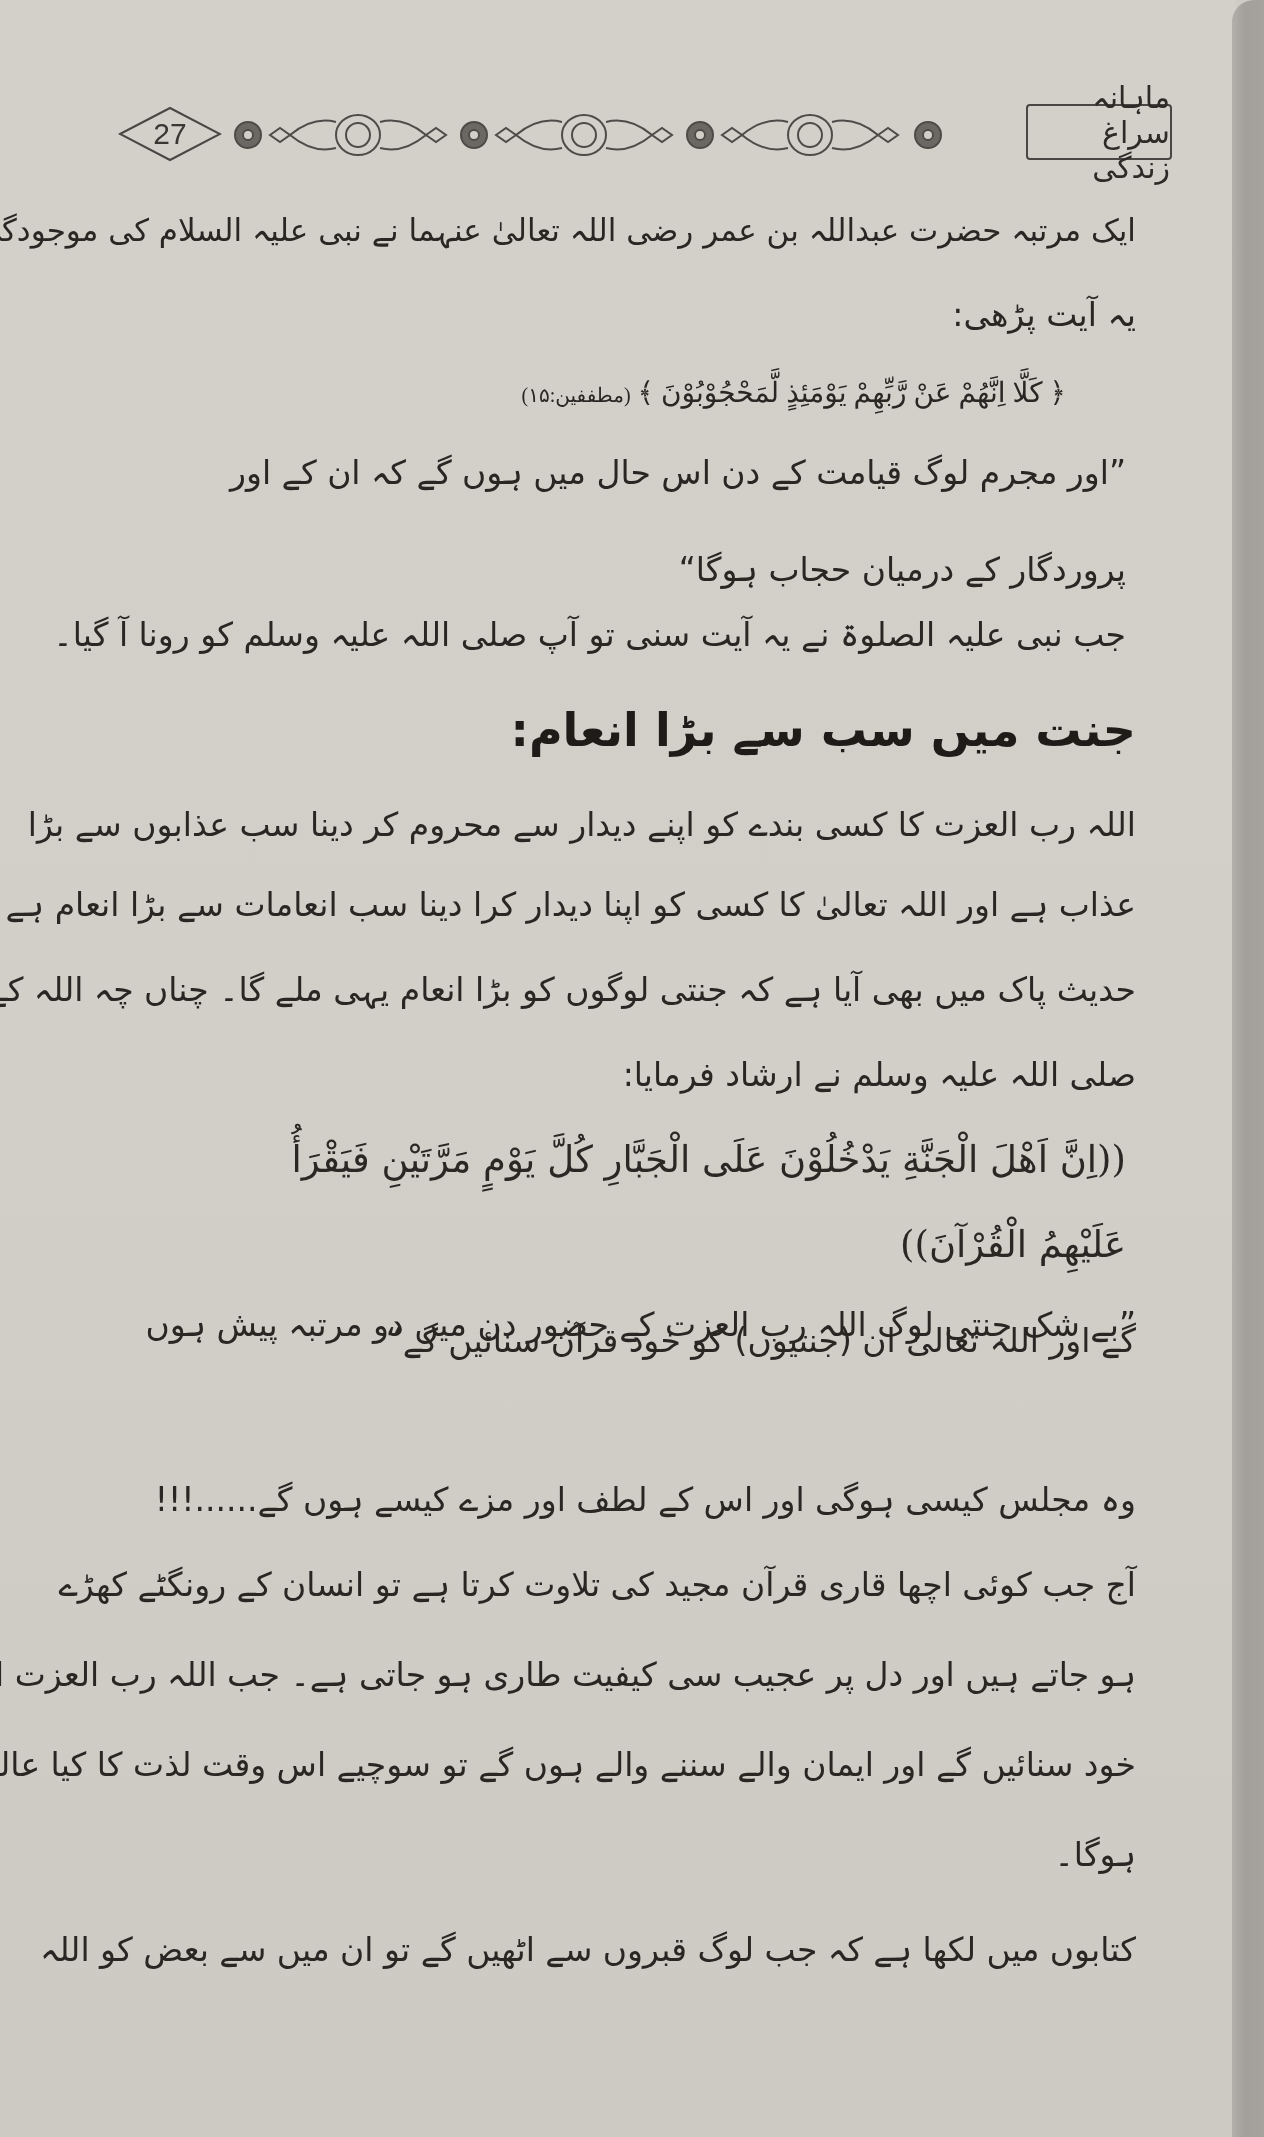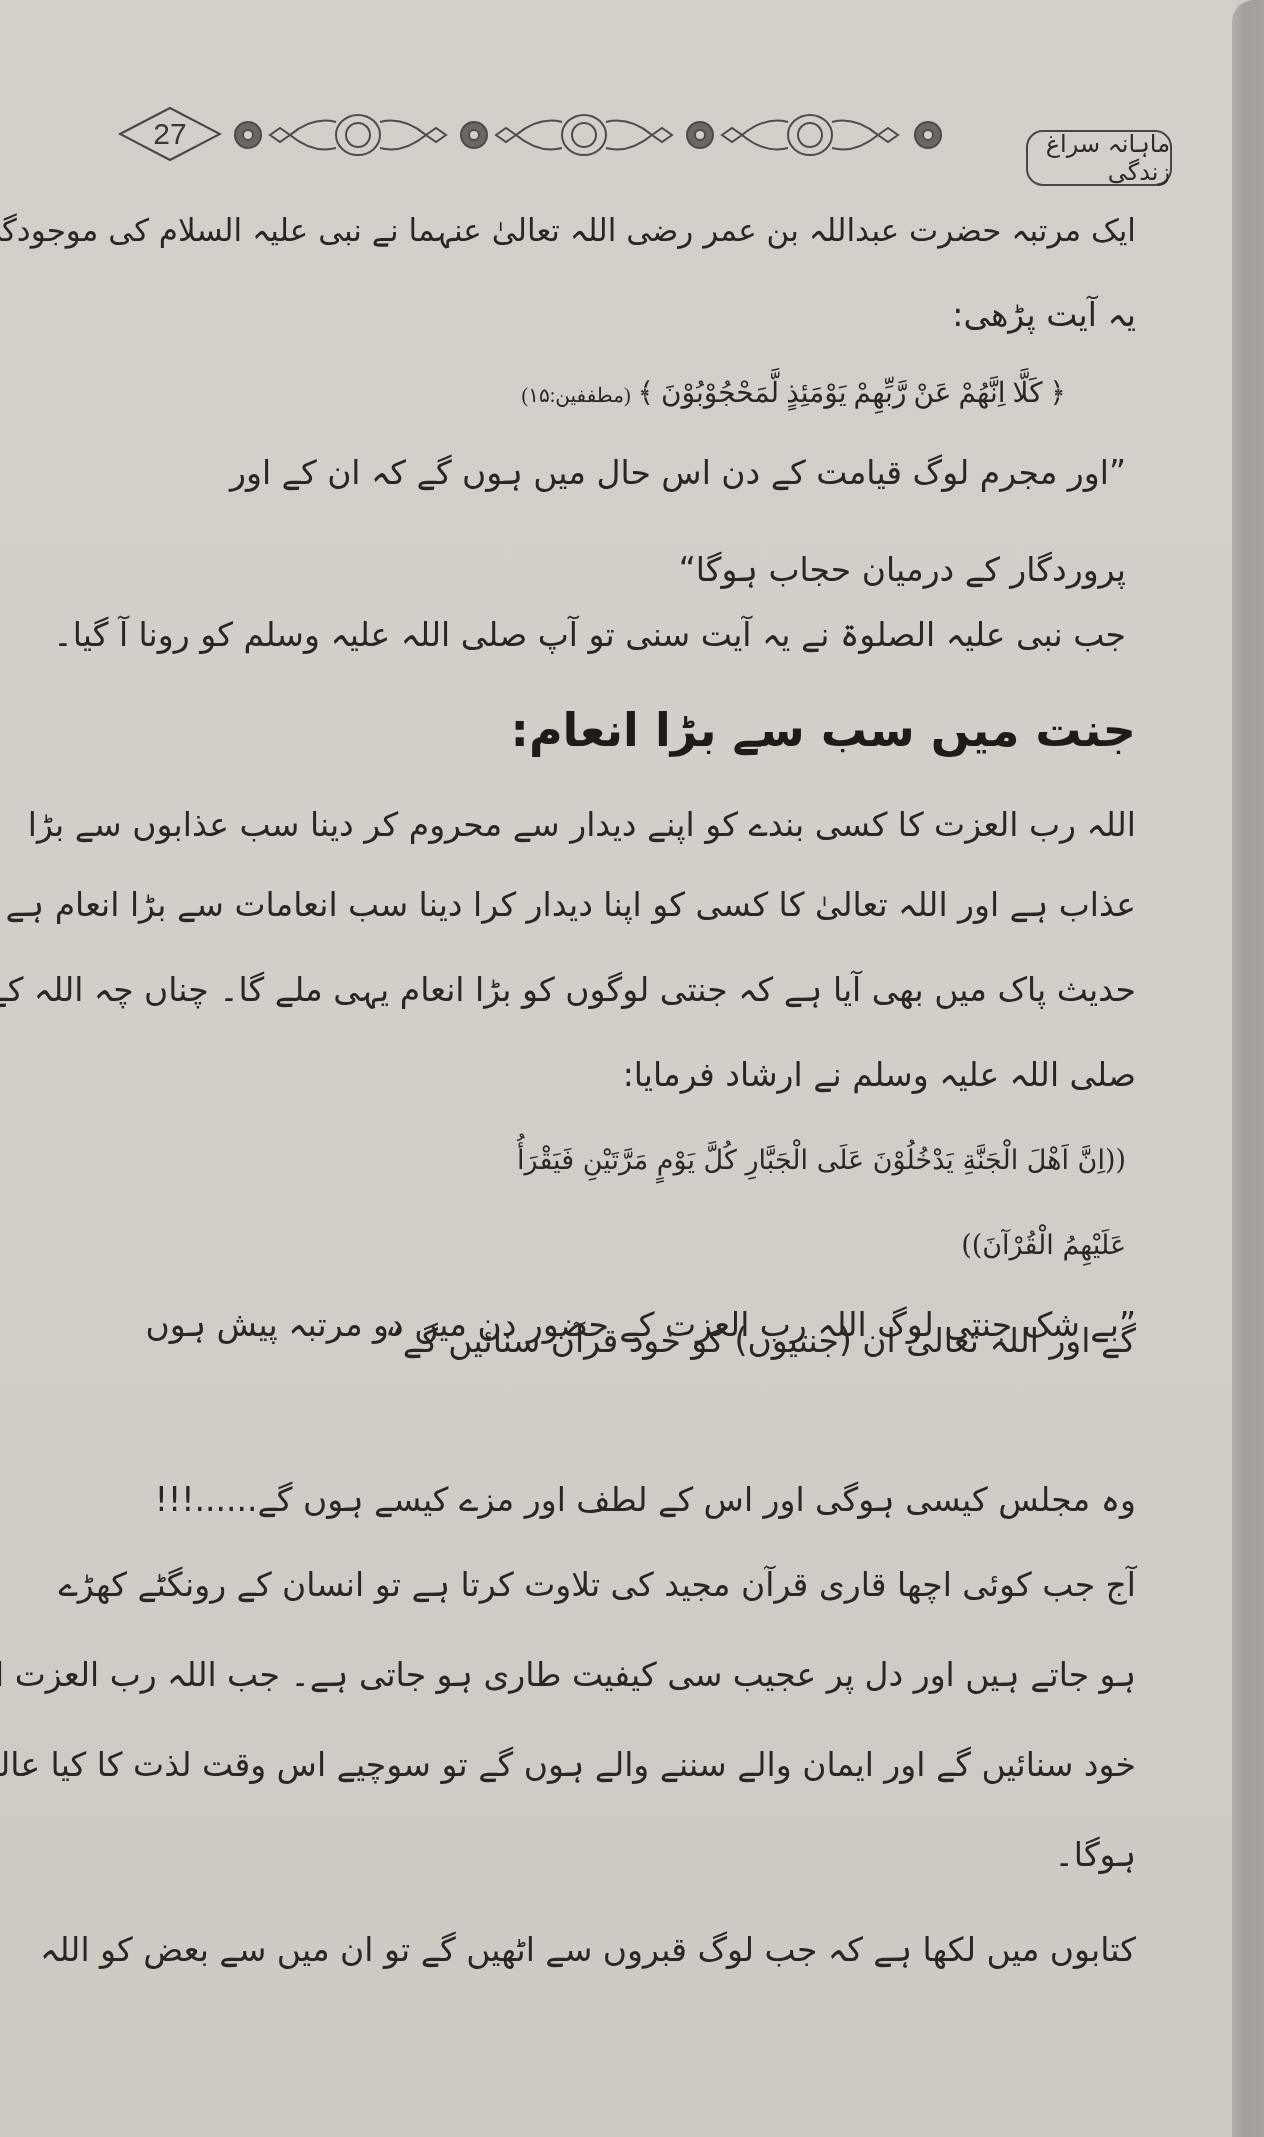--- a/index.html
+++ b/index.html
@@ -25,32 +25,32 @@
     position:absolute; left:8px; top:6px; width:104px; height:56px;
   }
   .page-num svg { position:absolute; left:0; top:0; }
   .page-num span {
     position:absolute; left:0; top:0; width:104px; height:56px;
     display:flex; align-items:center; justify-content:center;
     font-family:"Liberation Sans", sans-serif; font-size:30px; color:#3a3634;
   }
   .ornament { position:absolute; left:118px; top:8px; width:790px; height:54px; }
   .title-box {
-    position:absolute; left:916px; top:30px; width:142px; height:52px;
-    border:2px solid #4a4644; border-radius:17px;
+    position:absolute; left:916px; top:4px; width:142px; height:52px;
+    border:2px solid #4a4644; border-radius:4px;
     display:flex; align-items:center; justify-content:center;
-    font-size:24px; color:#2e2a28; direction:rtl;
+    font-size:30px; color:#2e2a28; direction:rtl;
   }
   .line {
     position:absolute; direction:rtl; color:#2a2624;
     font-family:"DejaVu Sans", sans-serif; white-space:nowrap;
     text-align:right; font-size:33px; line-height:50px;
   }
   .heading { font-size:46px; font-weight:bold; color:#1f1b19; }
-  .arabic { font-family:"DejaVu Serif", serif; font-size:27px; color:#2b2725; }
+  .arabic { font-family:"DejaVu Serif", serif; font-size:37px; color:#2b2725; }
   .verse { font-family:Liberation Serif, serif; font-size:28px; }
 </style>
 </head>
 <body>
 
 <div class="page">
 
   <div class="header">
     <div class="page-num">
       <svg width="104" height="56">

